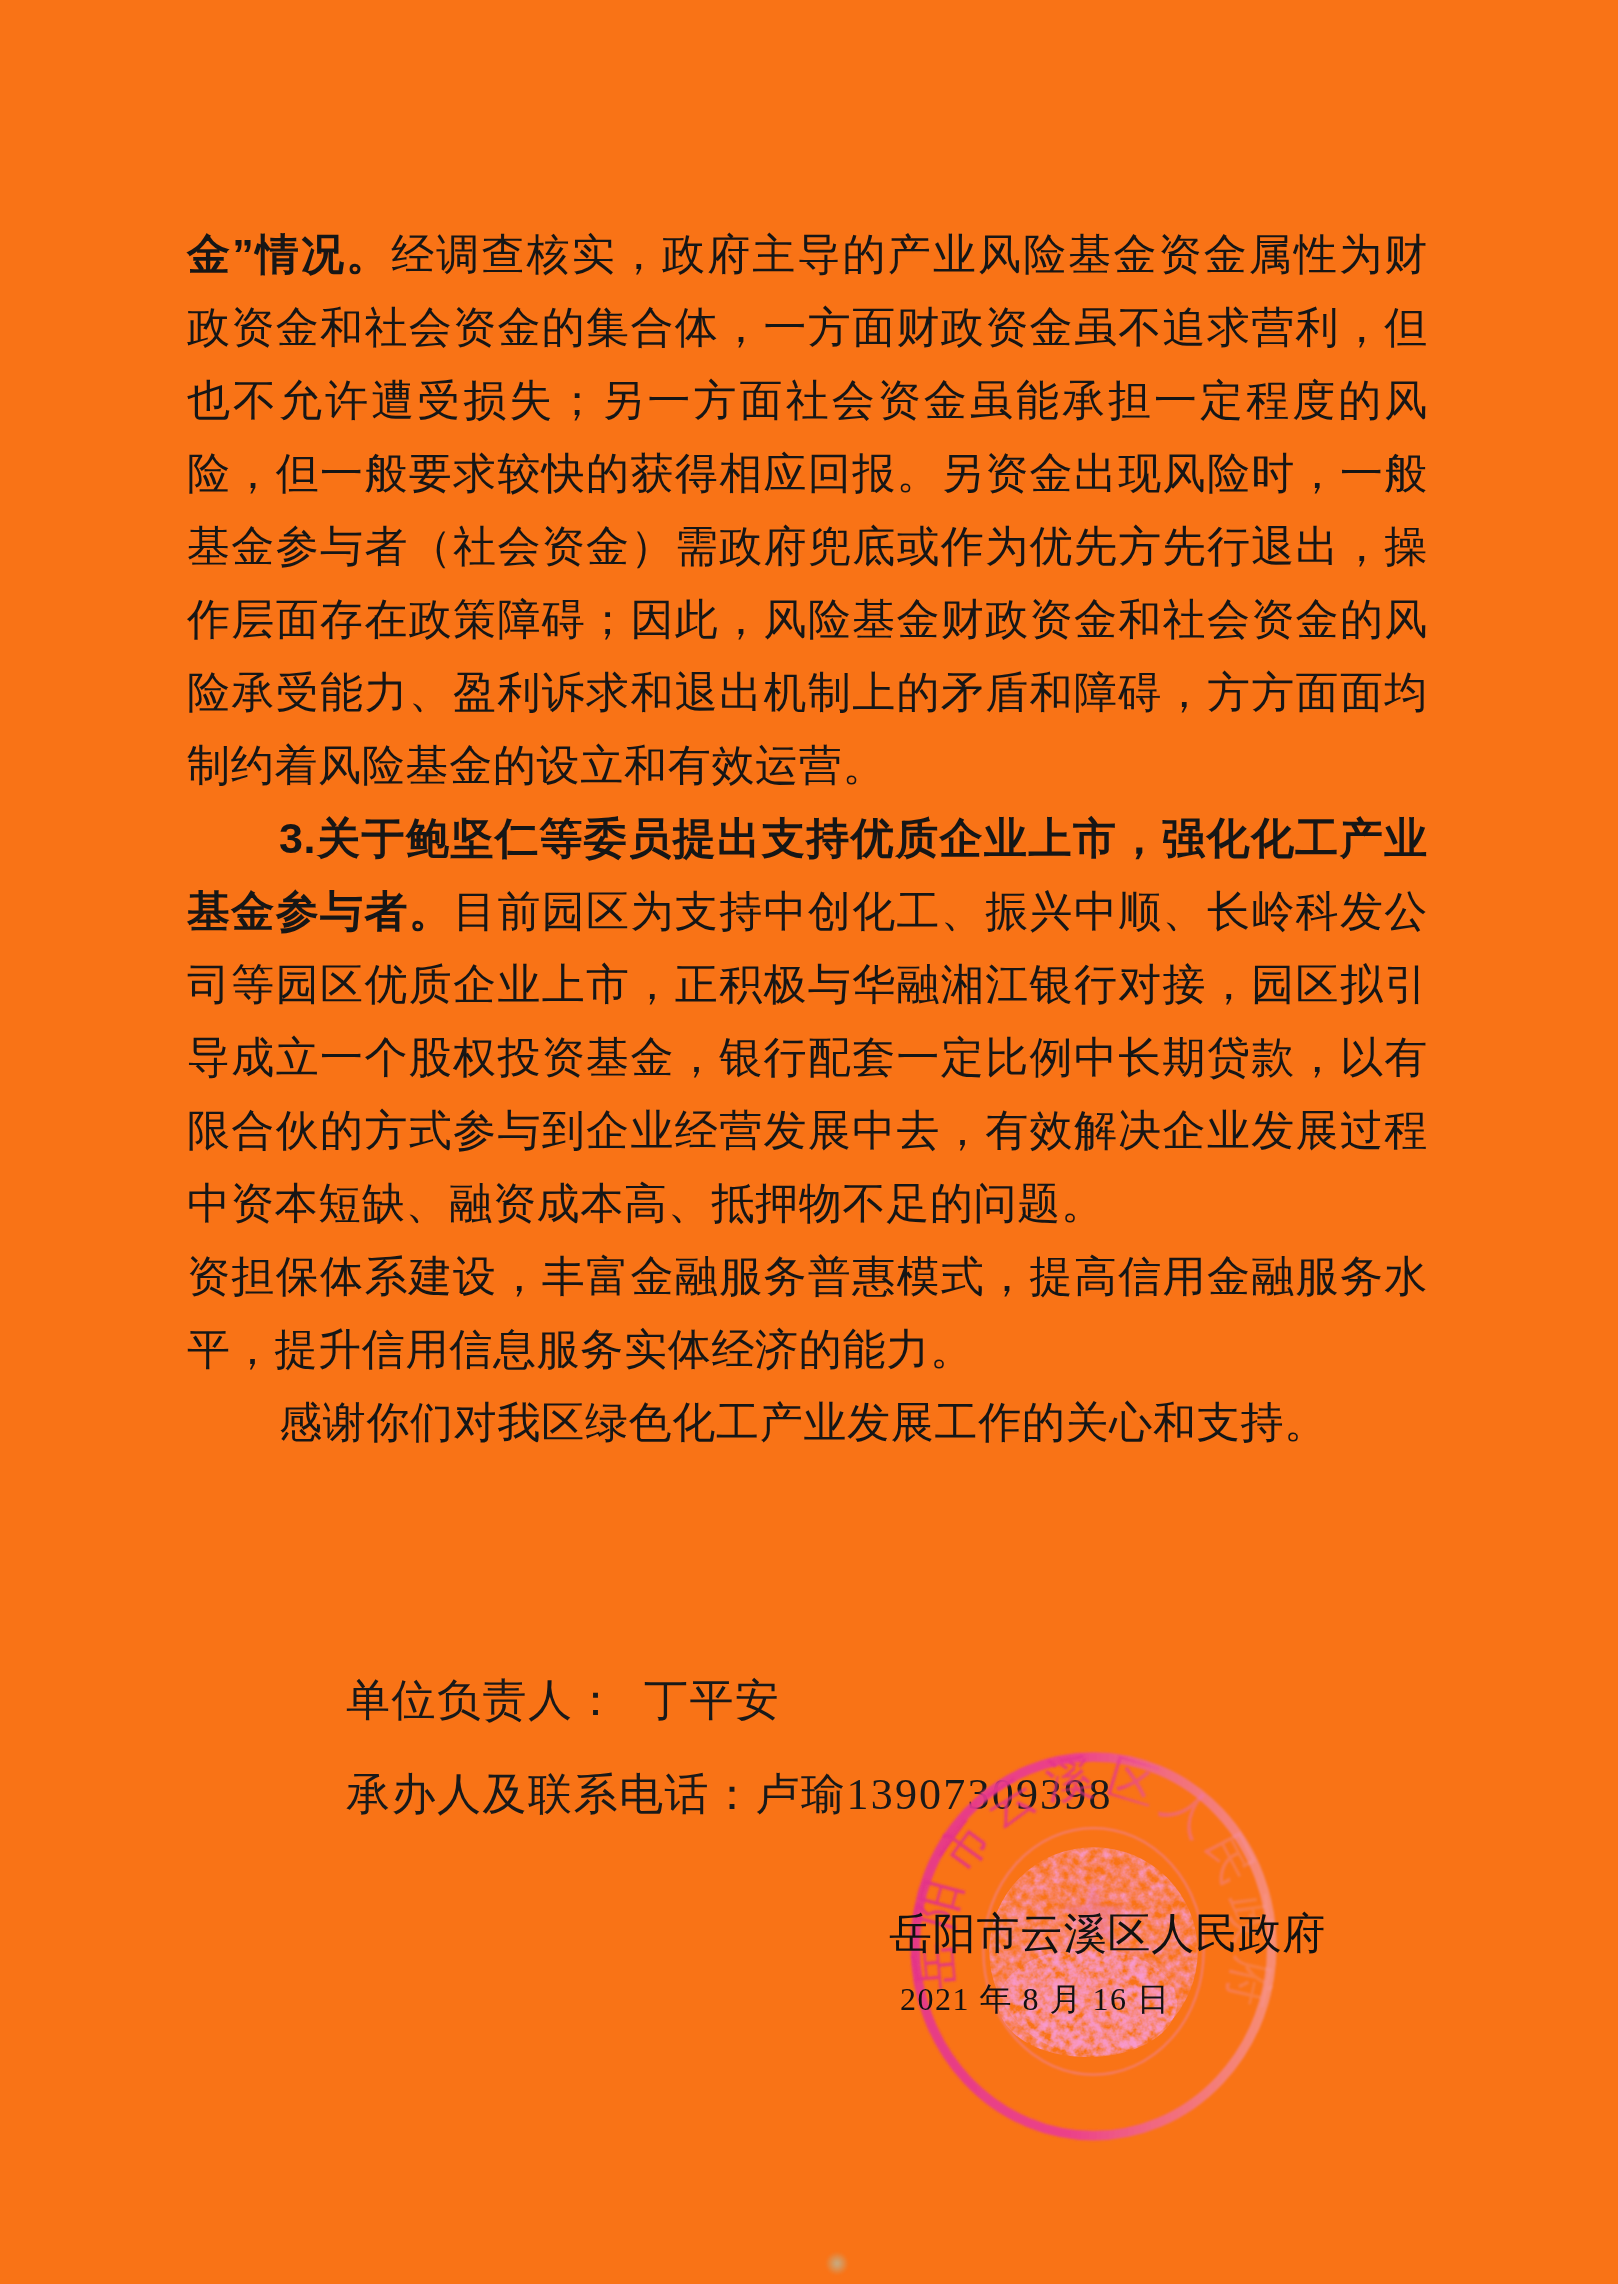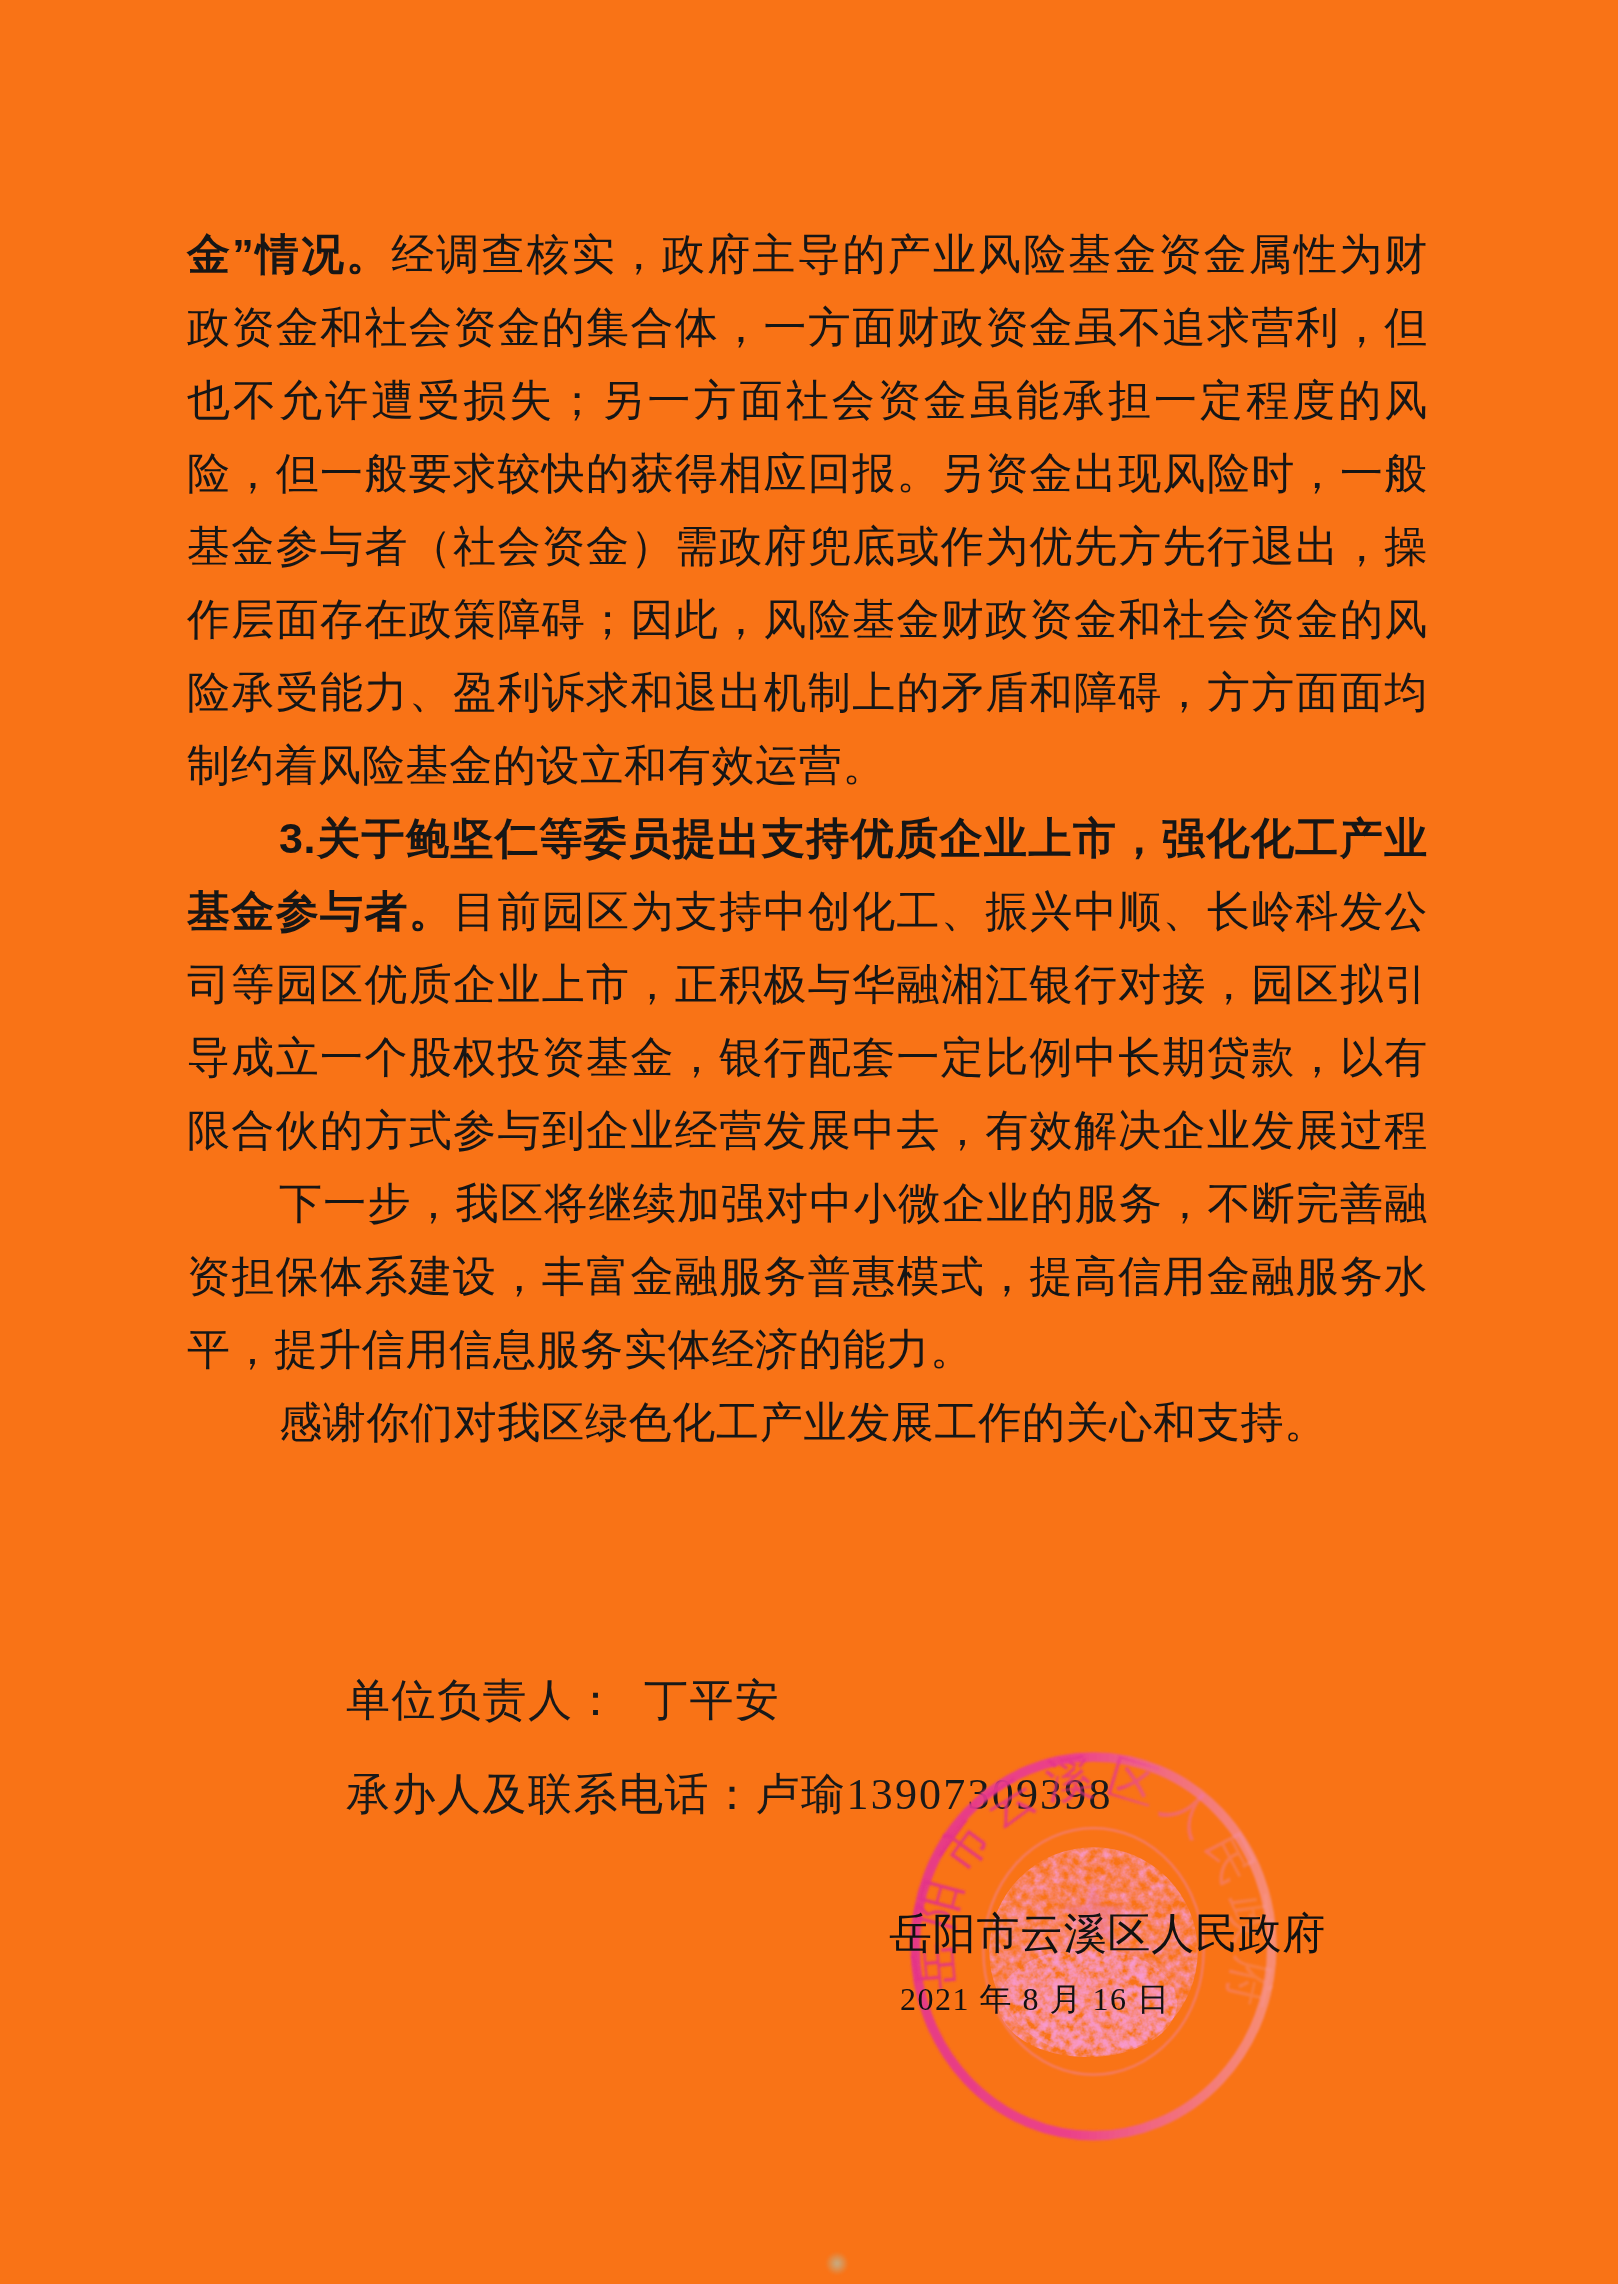--- a/index.html
+++ b/index.html
@@ -104,21 +104,21 @@
     <div class="line"><span>险，但一般要求较快的获得相应回报。另资金出现风险时，一般</span></div>
     <div class="line"><span>基金参与者（社会资金）需政府兜底或作为优先方先行退出，操</span></div>
     <div class="line"><span>作层面存在政策障碍；因此，风险基金财政资金和社会资金的风</span></div>
     <div class="line"><span>险承受能力、盈利诉求和退出机制上的矛盾和障碍，方方面面均</span></div>
     <div class="line end"><span>制约着风险基金的设立和有效运营。</span></div>
     <div class="line indent"><span class="b">3.关于鲍坚仁等委员提出支持优质企业上市，强化化工产业</span></div>
     <div class="line"><span class="b">基金参与者。</span><span>目前园区为支持中创化工、振兴中顺、长岭科发公</span></div>
     <div class="line"><span>司等园区优质企业上市，正积极与华融湘江银行对接，园区拟引</span></div>
     <div class="line"><span>导成立一个股权投资基金，银行配套一定比例中长期贷款，以有</span></div>
     <div class="line"><span>限合伙的方式参与到企业经营发展中去，有效解决企业发展过程</span></div>
-    <div class="line indent"><span>下一步，我区将继续加强对中小微企业的服务，不断完善融</span></div>
+    <div class="line end"><span>中资本短缺、融资成本高、抵押物不足的问题。</span></div>
     <div class="line"><span>资担保体系建设，丰富金融服务普惠模式，提高信用金融服务水</span></div>
     <div class="line end"><span>平，提升信用信息服务实体经济的能力。</span></div>
     <div class="line end indent"><span>感谢你们对我区绿色化工产业发展工作的关心和支持。</span></div>
   </main>
 
   <div class="sig-line" id="sig-unit">
     <span>单位负责人：</span><span class="name-gap">丁平安</span>
   </div>
   <div class="sig-line" id="sig-contact">
     <span>承办人及联系电话：</span><span>卢瑜</span><span class="phone">13907309398</span>

